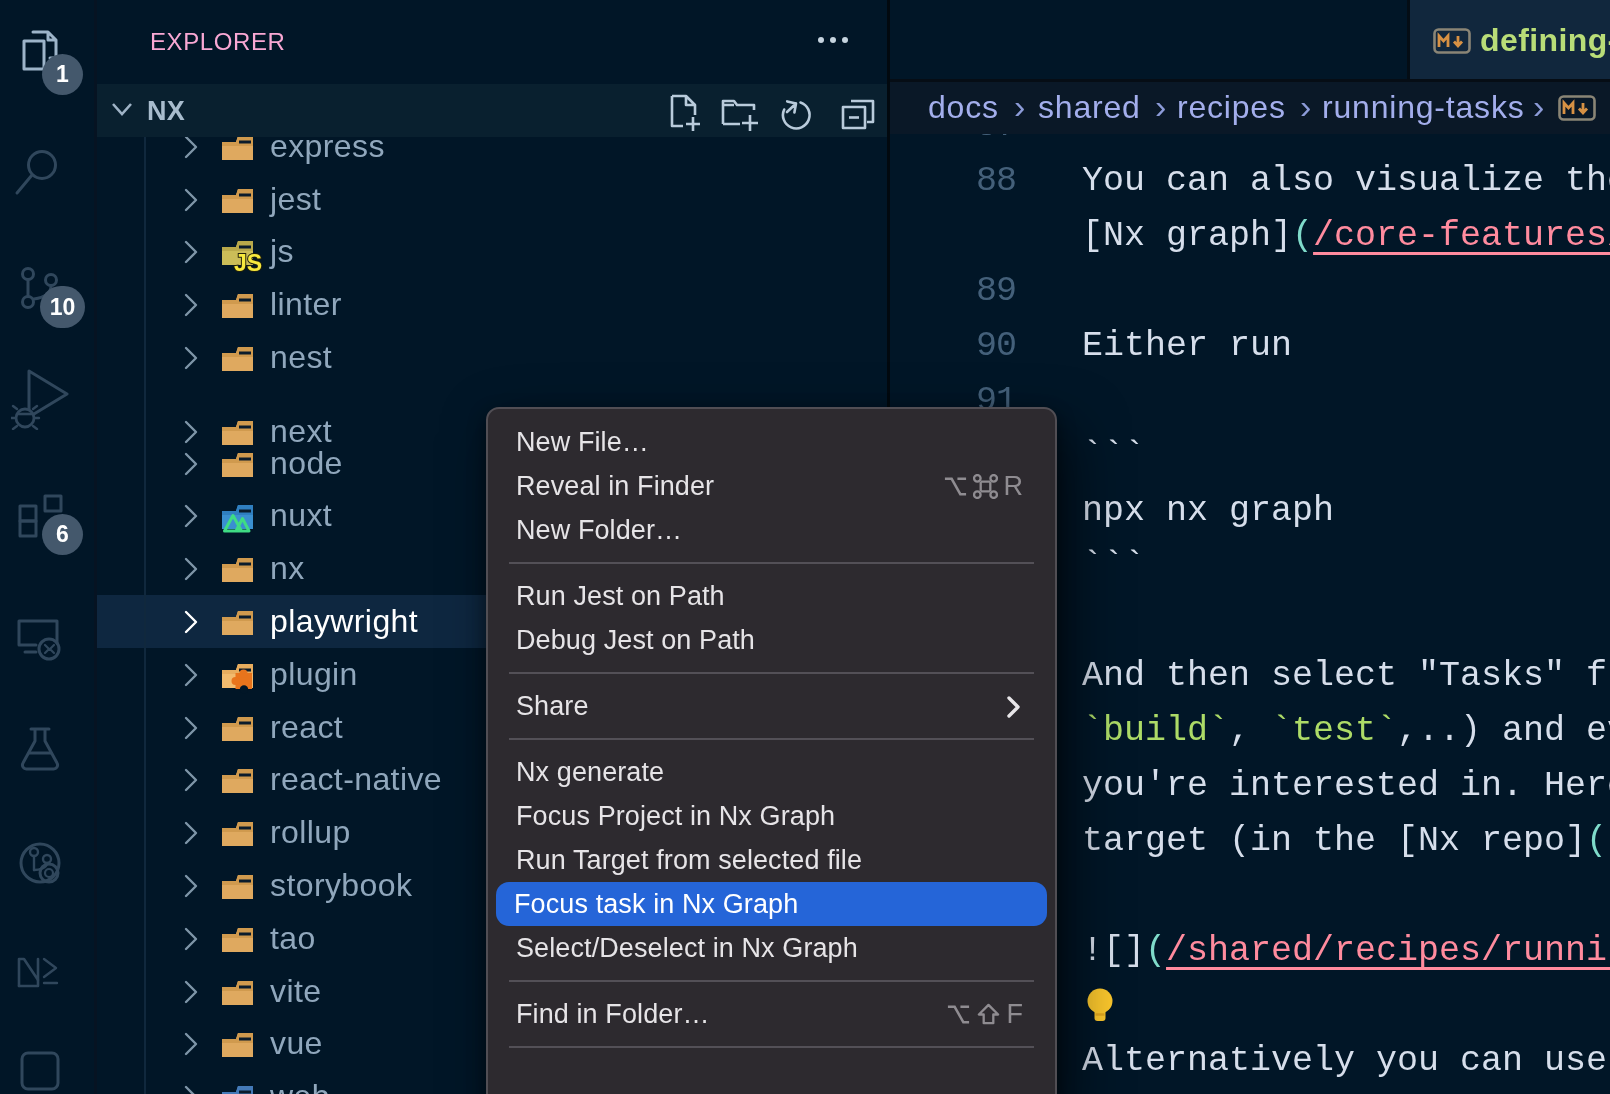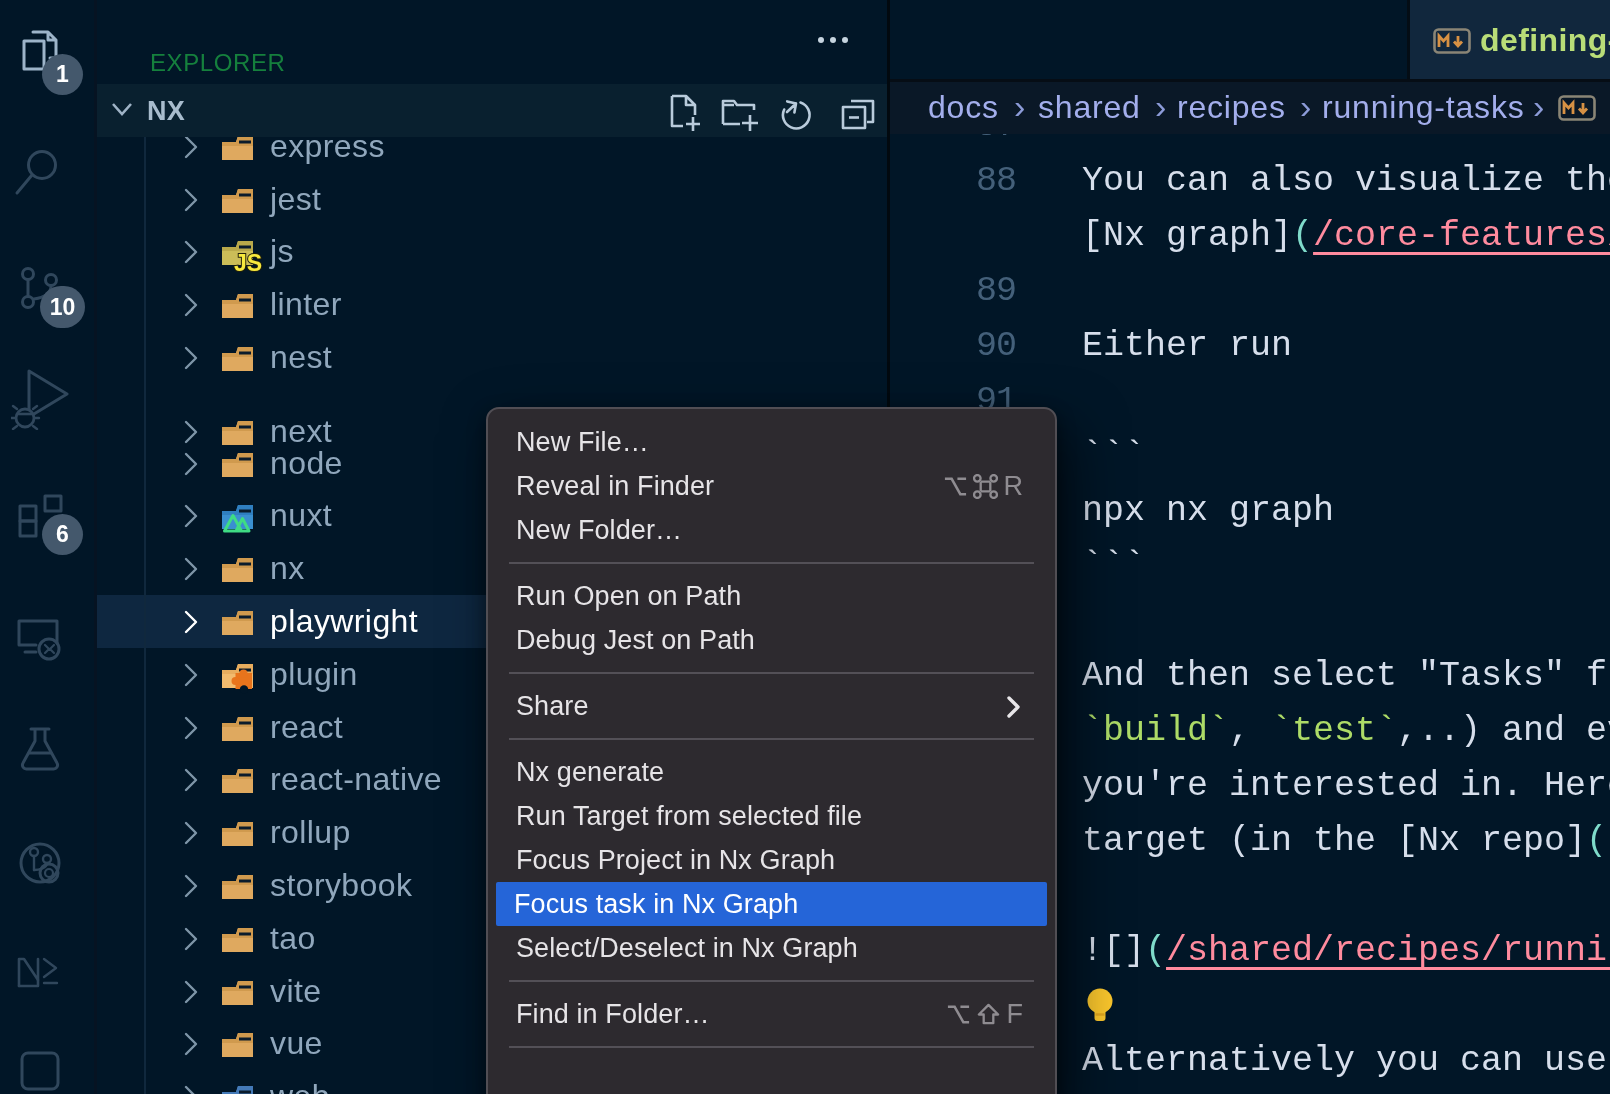--- a/index.html
+++ b/index.html
@@ -9,21 +9,21 @@
   .abs { position:absolute; }
 
   
   #actbar { left:0; top:0; width:96px; height:1094px; background:#011627; }
   #actborder { left:94px; top:0; width:3px; height:1094px; background:#061322; }
   .badge { position:absolute; border-radius:50%; background:#44586c; color:#ffffff;
     font-size:23px; font-weight:bold; display:flex; align-items:center; justify-content:center; }
 
   
   #sidebar { left:97px; top:0; width:791px; height:1094px; background:#011627; overflow:hidden; }
-  #sbtitle { left:53px; top:28px; font-size:24px; letter-spacing:0.6px; color:#15803d;margin-top:21px; }
+  #sbtitle { left:53px; top:28px; font-size:24px; letter-spacing:0.6px; color:#f9a8d4; }
   #nxhead { left:0; top:84px; width:791px; height:53px; background:#09202f; }
   #nxlabel { left:50px; top:12px; font-size:27px; font-weight:bold; color:#a8bccd; letter-spacing:0.3px; }
   .trow { position:absolute; left:0; width:791px; height:53px; }
   .trow.sel { background:#0e2740; }
   .trow svg { overflow:visible; }
   .tlabel { position:absolute; left:173px; top:0; height:53px; line-height:53px; font-size:32px; letter-spacing:0.4px; color:#90a7bc; }
   .trow.sel .tlabel { color:#ffffff; }
   #indent { left:47px; top:137px; width:2px; height:957px; background:#10283d; }
 
   
@@ -51,21 +51,21 @@
   .tea { color:#7fdbca; }
 
   
   #menu { left:486px; top:407px; width:571px; height:710px; background:#2d2a2f;
           border:2px solid #514e54; border-radius:13px;
           box-shadow: 14px 22px 55px rgba(0,0,0,0.55), 0 6px 18px rgba(0,0,0,0.45);
           padding-top:11px; color:#e6e4e7; font-size:27px; }
   .mi { height:44px; line-height:44px; padding-left:28px; position:relative; letter-spacing:0.1px; }
   .mi .sc { position:absolute; right:32px; top:0; color:#8f8c91; }
   .msep { height:2px; background:#535057; margin:10px 21px 10px 21px; }
-  .mi.hl { margin:0 8px; padding-left:18px; background:#2565d8; border-radius:2px; color:#ffffff; }
+  .mi.hl { margin:0 8px; padding-left:18px; background:#2565d8; border-radius:13px; color:#ffffff; }
 </style>
 </head>
 <body>
 <div id="stage">
 
   <div class="abs" id="actbar"></div>
   <div class="abs" id="actborder"></div>
   <div class="abs" id="acticons">
       <svg class="abs" style="left:11px;top:24px" width="58" height="58" viewBox="0 0 58 58">
         <path d="M22 8 H37 L45 16 V34 H39 M37 8 V16 H45" fill="none" stroke="#9db4c9" stroke-width="3.0" stroke-linejoin="round" stroke-linecap="round"></path>
@@ -436,32 +436,32 @@
             <path d="M2 5 H9 L18 21 H24 M15 5 H24" fill="none" stroke="#8f8c91" stroke-width="2.6"></path>
           </svg><svg style="display:inline-block;vertical-align:-4px;margin-right:5px" width="25" height="25" viewBox="0 0 26 26">
             <path d="M8 8 H18 M8 18 H18 M8 8 V18 M18 8 V18" fill="none" stroke="#8f8c91" stroke-width="2.4"></path>
             <circle cx="4.5" cy="4.5" r="3.4" fill="none" stroke="#8f8c91" stroke-width="2.4"></circle>
             <circle cx="21.5" cy="4.5" r="3.4" fill="none" stroke="#8f8c91" stroke-width="2.4"></circle>
             <circle cx="4.5" cy="21.5" r="3.4" fill="none" stroke="#8f8c91" stroke-width="2.4"></circle>
             <circle cx="21.5" cy="21.5" r="3.4" fill="none" stroke="#8f8c91" stroke-width="2.4"></circle>
           </svg>R</span></div>
     <div class="mi">New Folder…</div>
     <div class="msep"></div>
-    <div class="mi">Run Open on Path</div>
+    <div class="mi">Run Jest on Path</div>
     <div class="mi">Debug Jest on Path</div>
     <div class="msep"></div>
     <div class="mi">Share
       <svg style="position:absolute;right:34px;top:12px" width="15" height="22" viewBox="0 0 15 22">
         <path d="M3 2 L12 11 L3 20" fill="none" stroke="#e8e6e9" stroke-width="3.4" stroke-linecap="round" stroke-linejoin="round"></path>
       </svg>
     </div>
     <div class="msep"></div>
     <div class="mi">Nx generate</div>
+    <div class="mi">Focus Project in Nx Graph</div>
     <div class="mi">Run Target from selected file</div>
-    <div class="mi">Focus Project in Nx Graph</div>
     <div class="mi hl">Focus task in Nx Graph</div>
     <div class="mi">Select/Deselect in Nx Graph</div>
     <div class="msep"></div>
     <div class="mi">Find in Folder…<span class="sc"><svg style="display:inline-block;vertical-align:-4px;margin-right:5px" width="25" height="25" viewBox="0 0 26 26">
             <path d="M2 5 H9 L18 21 H24 M15 5 H24" fill="none" stroke="#8f8c91" stroke-width="2.6"></path>
           </svg><svg style="display:inline-block;vertical-align:-4px;margin-right:5px" width="25" height="25" viewBox="0 0 26 26">
             <path d="M13 3 L3 13 H8 V22 H18 V13 H23 Z" fill="none" stroke="#8f8c91" stroke-width="2.4" stroke-linejoin="round"></path>
           </svg>F</span></div>
     <div class="msep"></div>
   </div>

